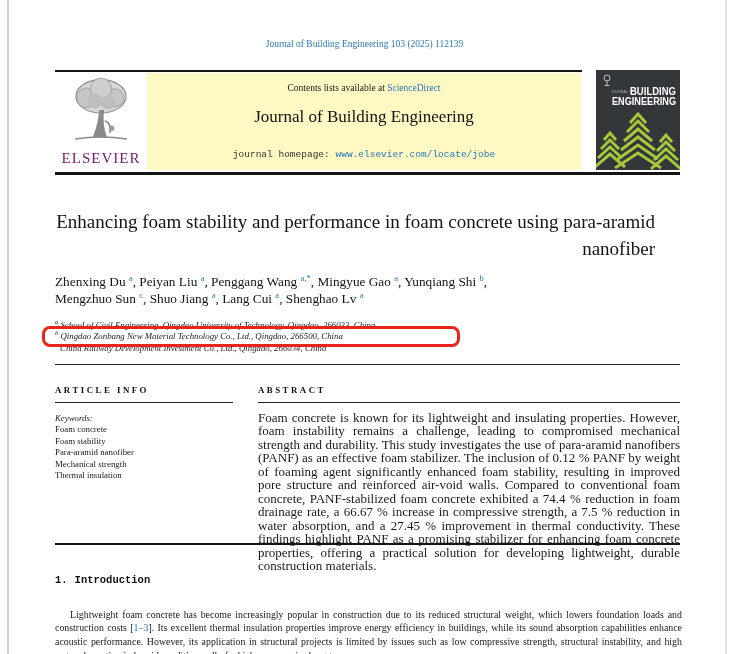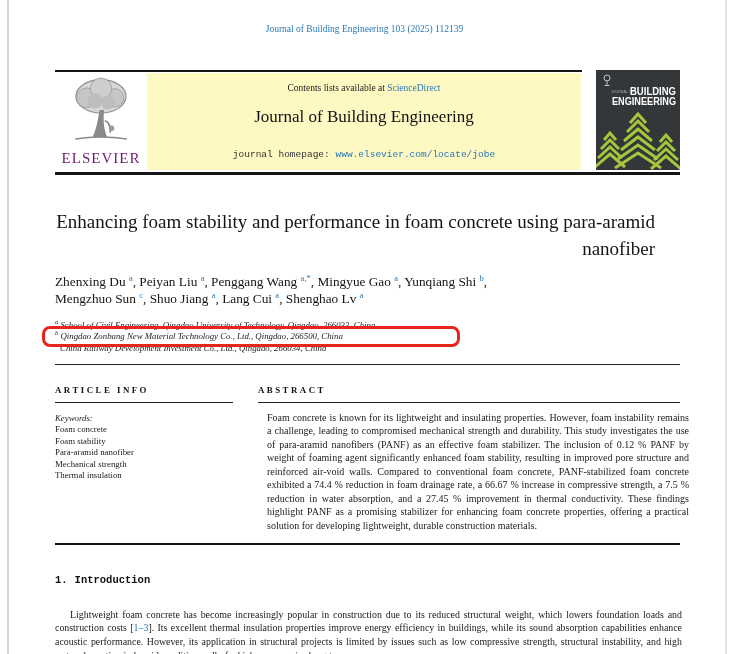--- a/index.html
+++ b/index.html
@@ -5,21 +5,21 @@
   html,body{margin:0;padding:0;}
   body{
     width:729px;height:654px;background:#ffffff;position:relative;overflow:hidden;
     font-family:"Liberation Serif",serif;color:#1a1a1a;
     -webkit-font-smoothing:antialiased;
   }
   .abs{position:absolute;}
   .edge-left{left:7px;top:0;width:2px;height:654px;background:#d4d4d4;}
   .edge-right{left:725px;top:0;width:2px;height:654px;background:#e4e4e4;}
 
-  .citation{left:52px;top:24px;width:625px;text-align:center;font-size:9.5px;
+  .citation{left:52px;top:39px;width:625px;text-align:center;font-size:9.5px;
     color:#2878b8;text-decoration:none;display:block;}
 
   .rule-top{left:55px;top:70px;width:527px;height:1.5px;background:#151515;}
   .rule-bottom{left:55px;top:172px;width:625px;height:2.5px;background:#151515;}
 
   .logo{left:55px;top:74px;width:92px;height:96px;text-align:center;}
   .logo svg{width:76px;height:72px;display:block;margin:0 auto;}
   .elsevier-word{font-size:15px;color:#701a75;letter-spacing:1px;margin-top:4px;}
 
   .banner{left:147px;top:73px;width:434px;height:97px;background:#fef9c3;text-align:center;}
@@ -45,21 +45,21 @@
   .rule-mid{left:55px;top:364px;width:625px;height:1px;background:#222;}
   .col-head{font-size:8.8px;font-weight:bold;letter-spacing:2.5px;color:#111;}
   .ai-head{left:55px;top:385px;}
   .ab-head{left:258px;top:385px;}
   .ai-rule{left:55px;top:402px;width:178px;height:1px;background:#222;}
   .ab-rule{left:258px;top:402px;width:422px;height:1px;background:#222;}
 
   .keywords{left:55px;top:413px;width:185px;font-size:8.8px;line-height:11.4px;color:#1a1a1a;}
   .kw-label{font-style:italic;}
 
-  .abstract{left:267px;top:411px;width:422px;font-size:10px;line-height:13.45px;
+  .abstract{left:258px;top:411px;width:422px;font-size:13px;line-height:13.45px;
     text-align:justify;color:#1a1a1a;}
 
   .rule-abs-bottom{left:55px;top:543px;width:625px;height:1.5px;background:#151515;}
 
   .intro-head{left:55px;top:574px;font-size:10.5px;font-weight:bold;color:#111;font-family:Liberation Mono, monospace;}
   .intro-head .num{margin-right:7px;}
   .intro{left:55px;top:598px;width:627px;font-size:9.9px;line-height:13.6px;
     text-align:justify;text-indent:15px;color:#1a1a1a;}
 </style>
 </head>

